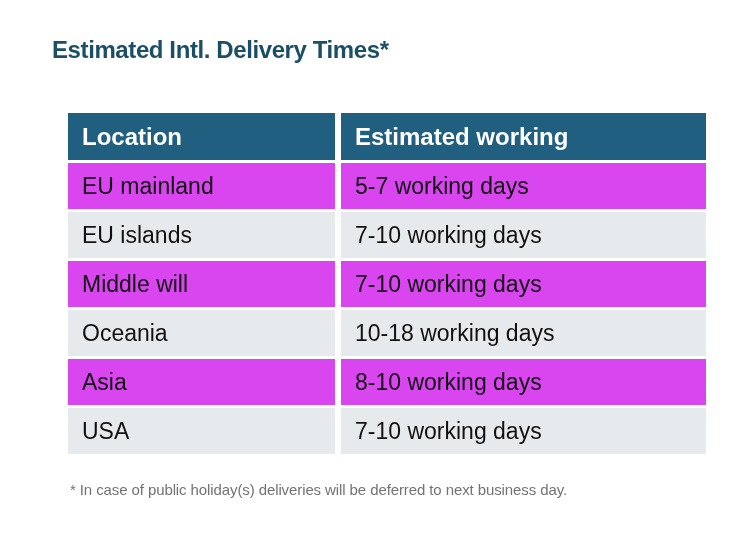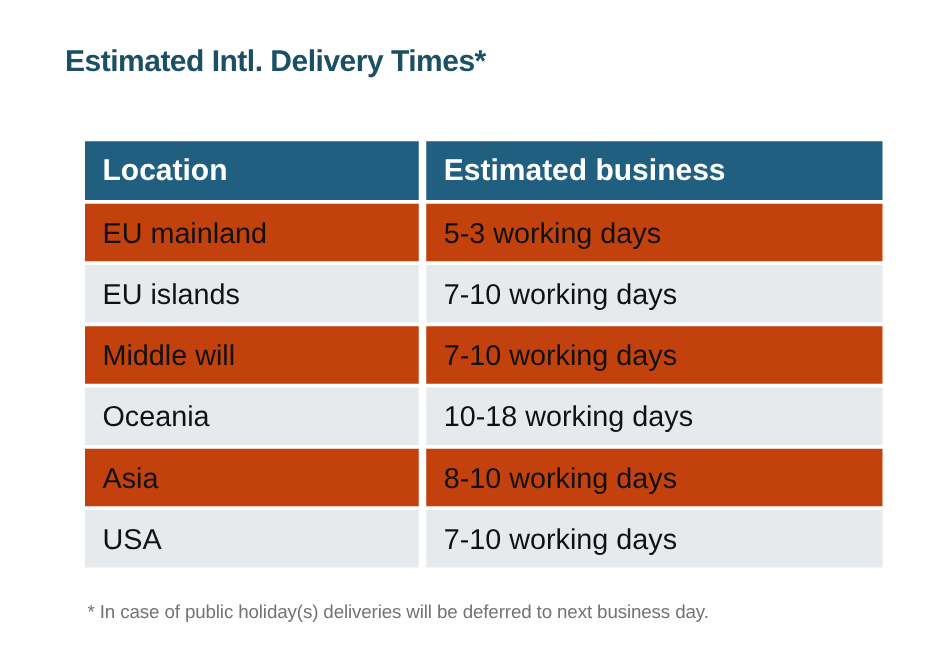--- a/index.html
+++ b/index.html
@@ -77,21 +77,21 @@
 
   .header-row .cell {
     background: #215f80;
     color: #ffffff;
     font-weight: bold;
     height: 47px;
     font-size: 24px;
   }
 
   .row-odd .cell {
-    background: #c2410c;
+    background: #d946ef;
   }
   .row-even .cell {
     background: #e7eaec;
   }
 
   .footnote {
     position: absolute;
     left: 70px;
     top: 481px;
     font-size: 15px;
@@ -104,26 +104,26 @@
 <body>
 
 <div class="page">
 
   <div class="page-title">Estimated Intl. Delivery Times*</div>
 
   <div class="delivery-table">
 
     <div class="table-row header-row">
       <div class="cell col-location">Location</div>
-      <div class="cell col-estimate">Estimated business</div>
+      <div class="cell col-estimate">Estimated working</div>
     </div>
 
     <div class="table-row row-odd">
       <div class="cell col-location">EU mainland</div>
-      <div class="cell col-estimate">5-3 working days</div>
+      <div class="cell col-estimate">5-7 working days</div>
     </div>
 
     <div class="table-row row-even">
       <div class="cell col-location">EU islands</div>
       <div class="cell col-estimate">7-10 working days</div>
     </div>
 
     <div class="table-row row-odd">
       <div class="cell col-location">Middle will</div>
       <div class="cell col-estimate">7-10 working days</div>

